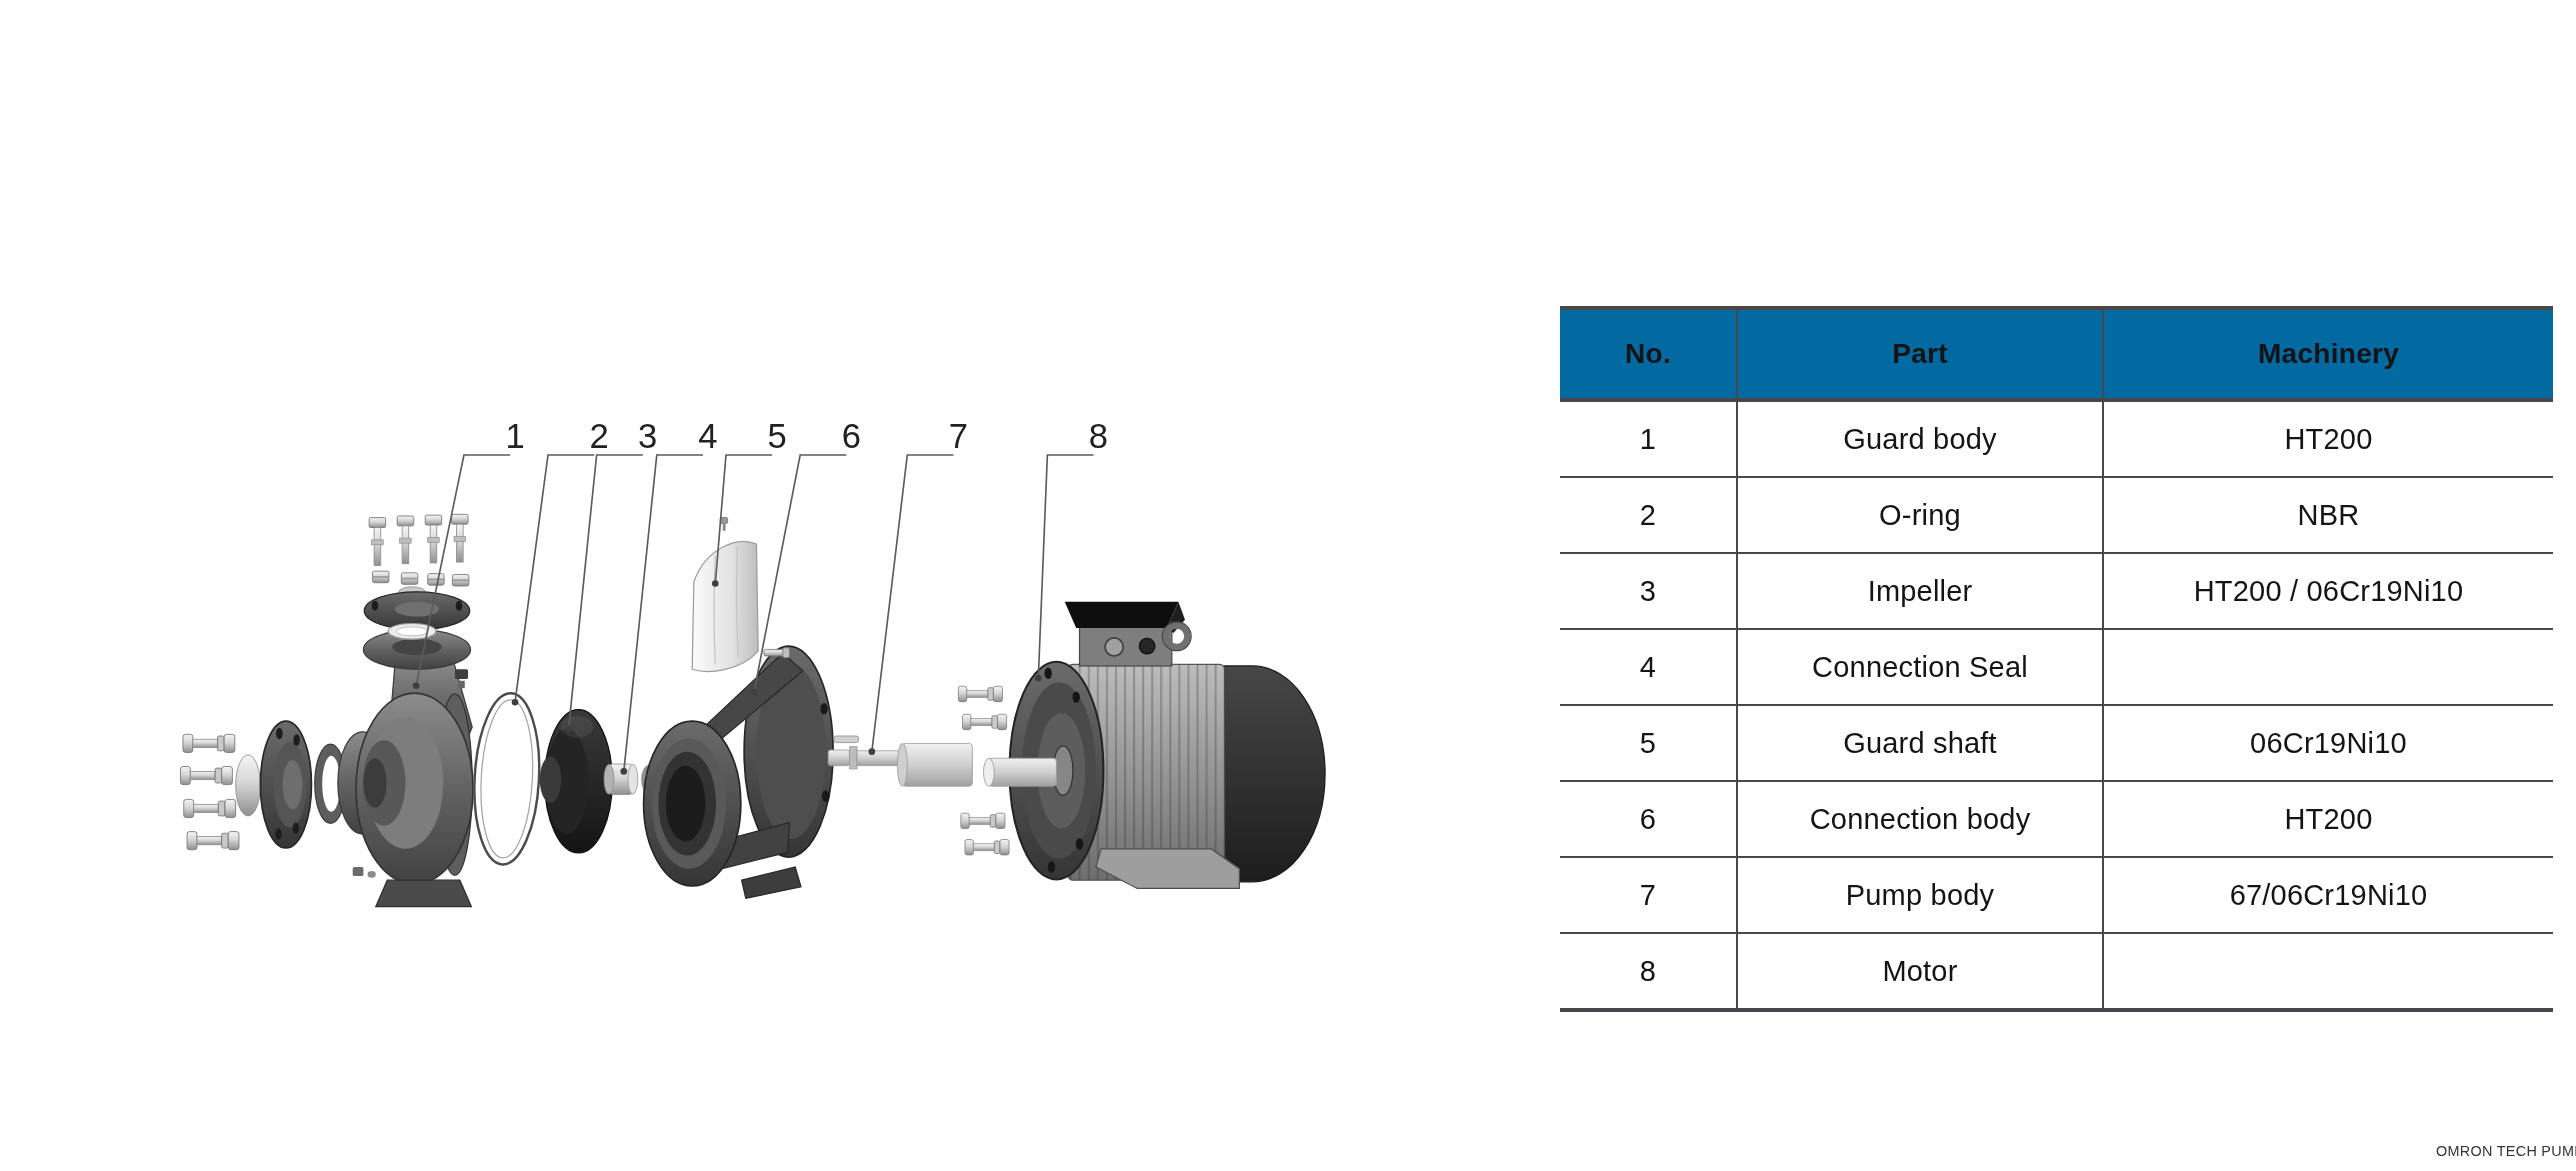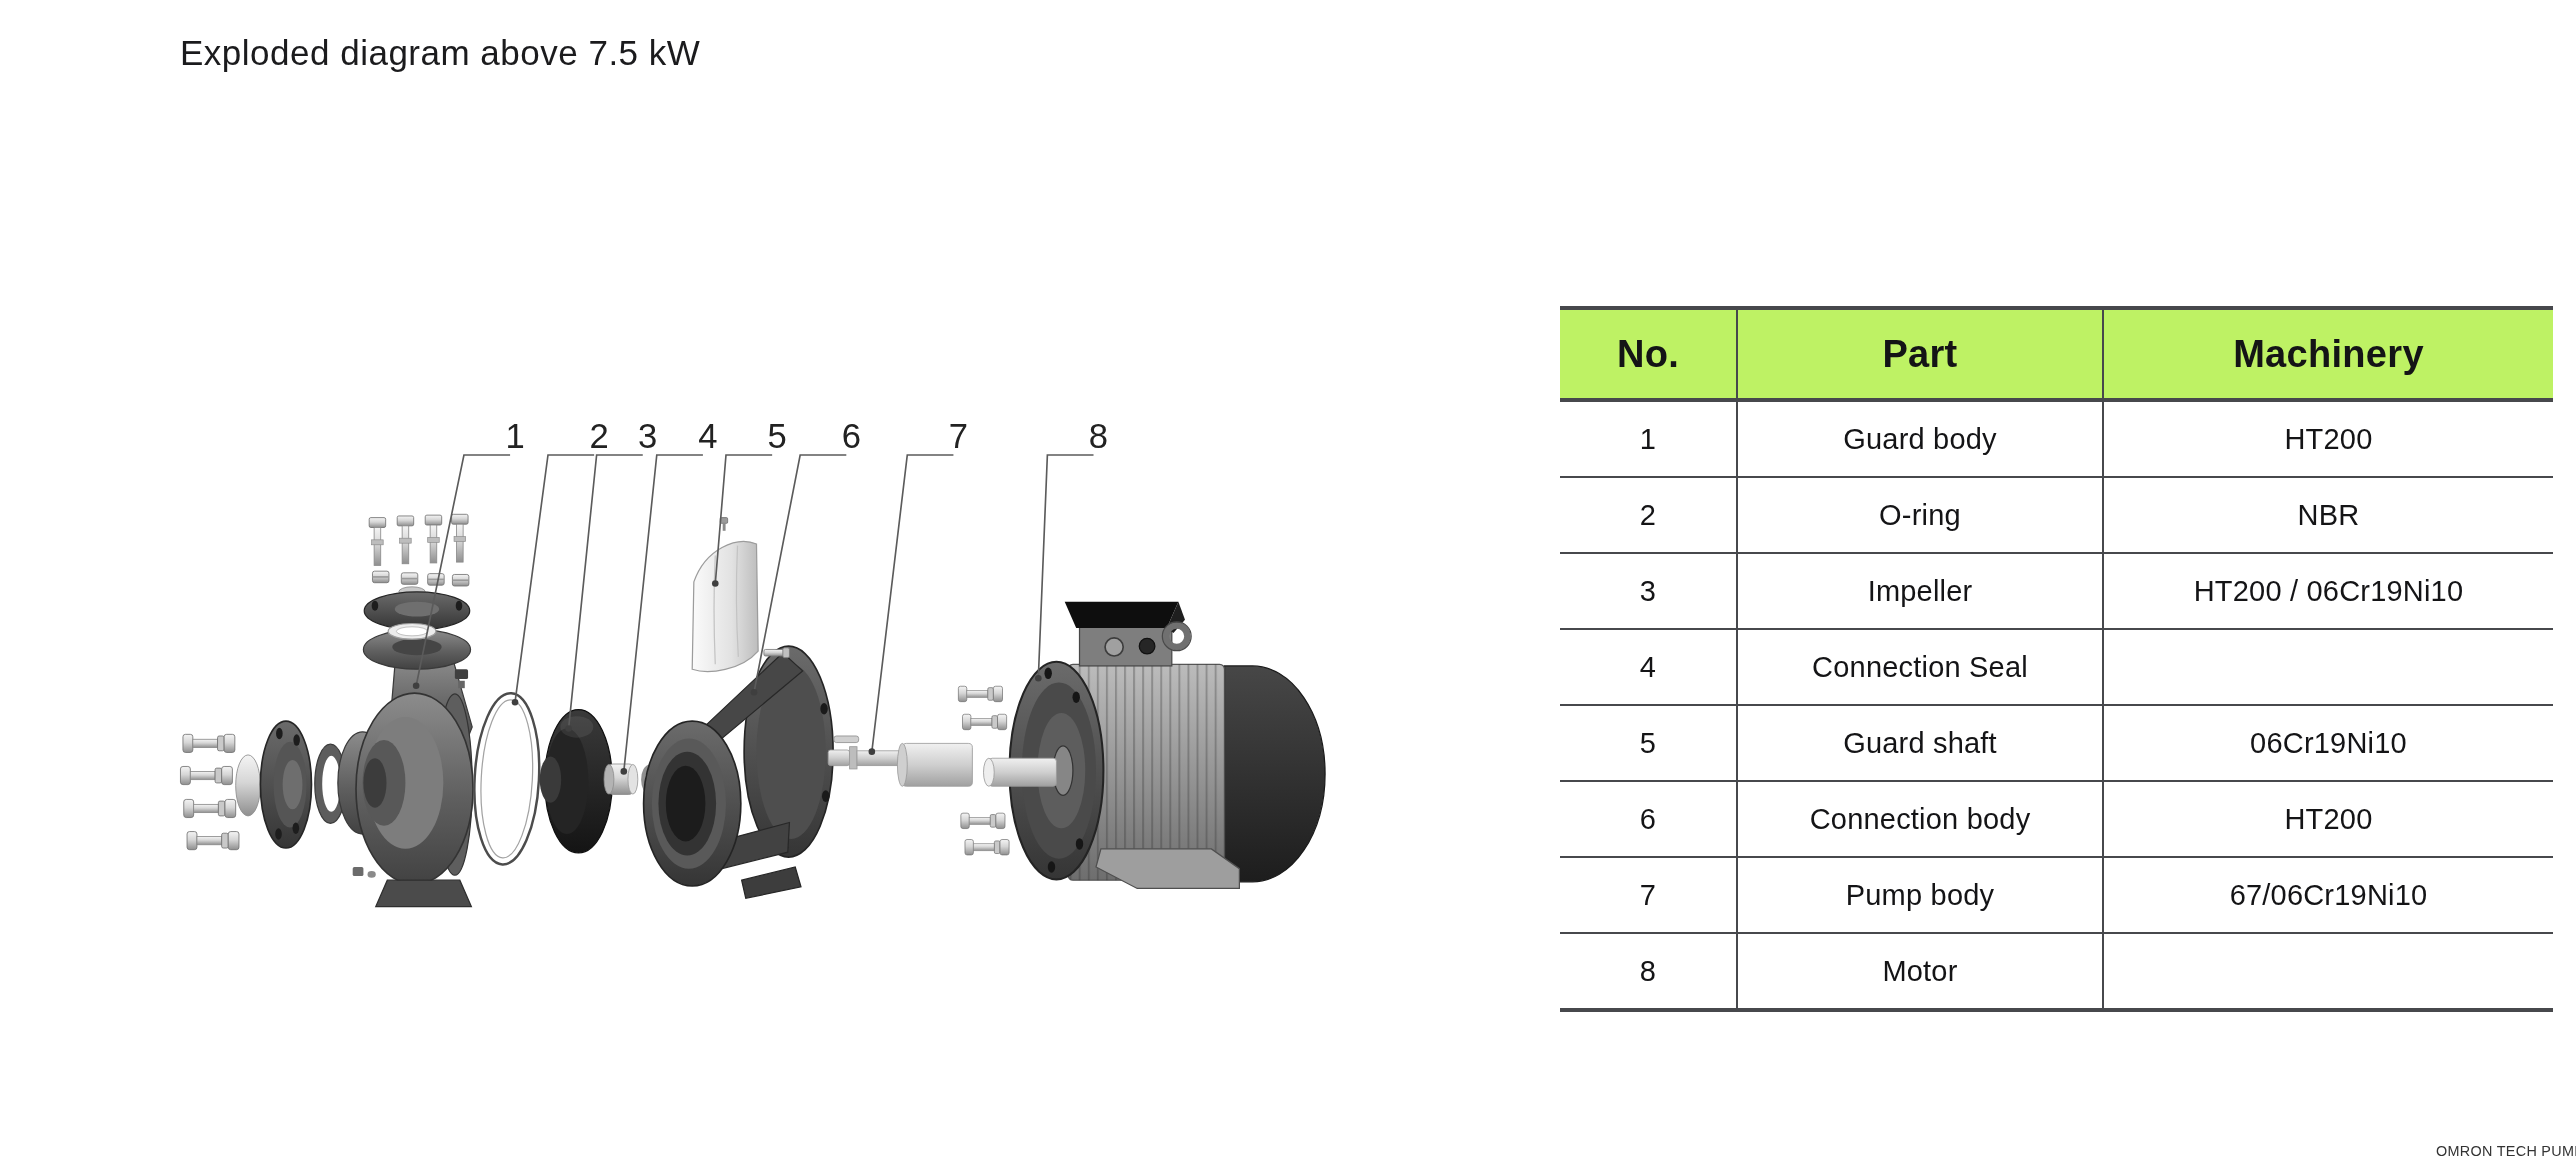--- a/index.html
+++ b/index.html
@@ -7,40 +7,39 @@
         font-family:"Liberation Sans",sans-serif;overflow:hidden;}
 
   .title{position:absolute;left:180px;top:33px;font-size:35px;font-weight:500;
          color:#1b1b1d;letter-spacing:0.5px;white-space:nowrap;}
 
   .diagram{position:absolute;left:0;top:0;width:2576px;height:1172px;}
 
   .parts-table{position:absolute;left:1560px;top:306px;width:993px;
                border-collapse:collapse;table-layout:fixed;text-align:center;
                color:#141416;border-top:4.1px solid #47484c;border-bottom:4.1px solid #47484c;}
-  .parts-table th{height:86px;font-size:38px;font-weight:bold;background:#bef264;
+  .parts-table th{height:86px;font-size:28px;font-weight:bold;background:#0369a1;
                   border-bottom:4.1px solid #47484c;letter-spacing:0.3px;}
   .parts-table td{height:72px;font-size:29px;letter-spacing:0.2px;vertical-align:middle;}
   .parts-table td + td, .parts-table th + th{border-left:2.5px solid #47484c;margin-left:46px;}
   .parts-table tbody tr + tr td{border-top:2.5px solid #47484c;}
   .c-no{width:177px;} .c-part{width:366px;} .c-mat{width:450px;}
 
   .footer{position:absolute;left:2436px;top:1143px;font-size:14.4px;color:#333;
           letter-spacing:0.3px;white-space:nowrap;}
 
   .callout-num{font-family:"Liberation Sans",sans-serif;font-size:42px;fill:#222;}
   .leader{fill:none;stroke:#5b5b5b;stroke-width:2;}
   .dot{fill:#3f3f3f;}
 </style>
 </head>
 <body>
 
 <div class="page">
 
-  <div class="title">Exploded diagram above 7.5 kW</div>
 
   <svg class="diagram" viewBox="0 0 3126 1422" xmlns="http://www.w3.org/2000/svg">
     <defs>
       <linearGradient id="gMetal" x1="0" y1="0" x2="0" y2="1">
         <stop offset="0" stop-color="#f4f4f4"></stop>
           <stop offset=".45" stop-color="#d6d6d6"></stop>
           <stop offset="1" stop-color="#8f8f8f"></stop>
       </linearGradient>
       <linearGradient id="gShaft" x1="0" y1="0" x2="0" y2="1">
         <stop offset="0" stop-color="#f0f0f0"></stop>

